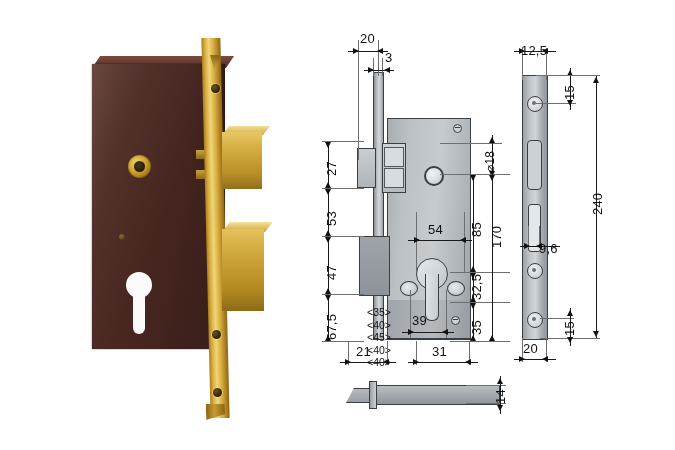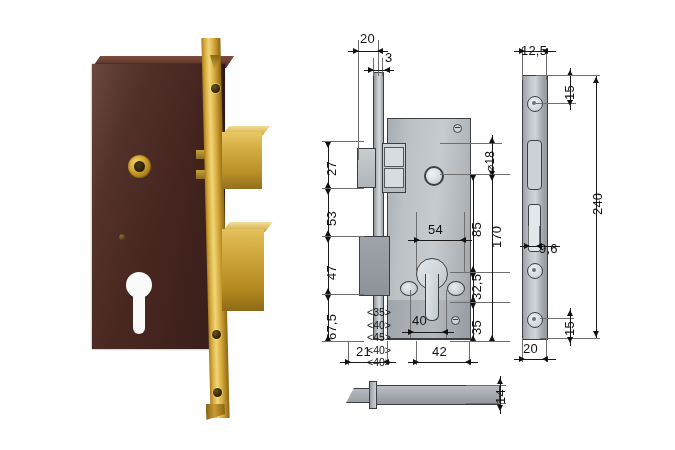--- a/index.html
+++ b/index.html
@@ -363,21 +363,21 @@
     <div class="ln hl" style="left:108px;top:240px;width:64px;"></div>
     <div class="arr ar-rt" style="left:114px;top:237px;"></div>
     <div class="arr ar-lf" style="left:160px;top:237px;"></div>
     <div class="dim-txt" style="left:128px;top:222px;">54</div>
 
     <div class="ln vl extl" style="left:110px;top:290px;height:48px;"></div>
     <div class="ln vl extl" style="left:146px;top:290px;height:48px;"></div>
     <div class="ln hl" style="left:102px;top:332px;width:52px;"></div>
     <div class="arr ar-rt" style="left:108px;top:329px;"></div>
     <div class="arr ar-lf" style="left:142px;top:329px;"></div>
-    <div class="dim-txt" style="left:112px;top:313px;">40</div>
+    <div class="dim-txt" style="left:112px;top:313px;">39</div>
 
     <div class="ln vl" style="left:173px;top:174px;height:167px;"></div>
     <div class="ln hl extl" style="left:150px;top:174px;width:60px;"></div>
     <div class="ln hl extl" style="left:150px;top:272px;width:60px;"></div>
     <div class="ln hl extl" style="left:150px;top:302px;width:60px;"></div>
     <div class="ln hl extl" style="left:150px;top:341px;width:60px;"></div>
     <div class="arr ar-dn" style="left:170px;top:175px;"></div>
     <div class="arr ar-up" style="left:170px;top:266px;"></div>
     <div class="arr ar-dn" style="left:170px;top:273px;"></div>
     <div class="arr ar-up" style="left:170px;top:296px;"></div>
@@ -397,21 +397,21 @@
     <div class="ln hl" style="left:40px;top:362px;width:56px;"></div>
     <div class="arr ar-rt" style="left:45px;top:359px;"></div>
     <div class="arr ar-lf" style="left:83px;top:359px;"></div>
     <div class="dim-txt" style="left:56px;top:344px;">21</div>
 
     <div class="ln vl extl" style="left:116px;top:341px;height:24px;"></div>
     <div class="ln vl extl" style="left:169px;top:341px;height:24px;"></div>
     <div class="ln hl" style="left:108px;top:362px;width:70px;"></div>
     <div class="arr ar-rt" style="left:113px;top:359px;"></div>
     <div class="arr ar-lf" style="left:165px;top:359px;"></div>
-    <div class="dim-txt" style="left:132px;top:344px;">42</div>
+    <div class="dim-txt" style="left:132px;top:344px;">31</div>
 
     <div class="ln vl extl" style="left:222px;top:48px;height:32px;"></div>
     <div class="ln vl extl" style="left:246px;top:48px;height:32px;"></div>
     <div class="ln hl" style="left:214px;top:51px;width:42px;"></div>
     <div class="arr ar-rt" style="left:219px;top:48px;"></div>
     <div class="arr ar-lf" style="left:242px;top:48px;"></div>
     <div class="dim-txt" style="left:221px;top:31px;margin-top:12px;">12,5</div>
 
     <div class="ln hl extl" style="left:236px;top:75px;width:40px;"></div>
     <div class="ln hl extl" style="left:236px;top:103px;width:40px;"></div>

